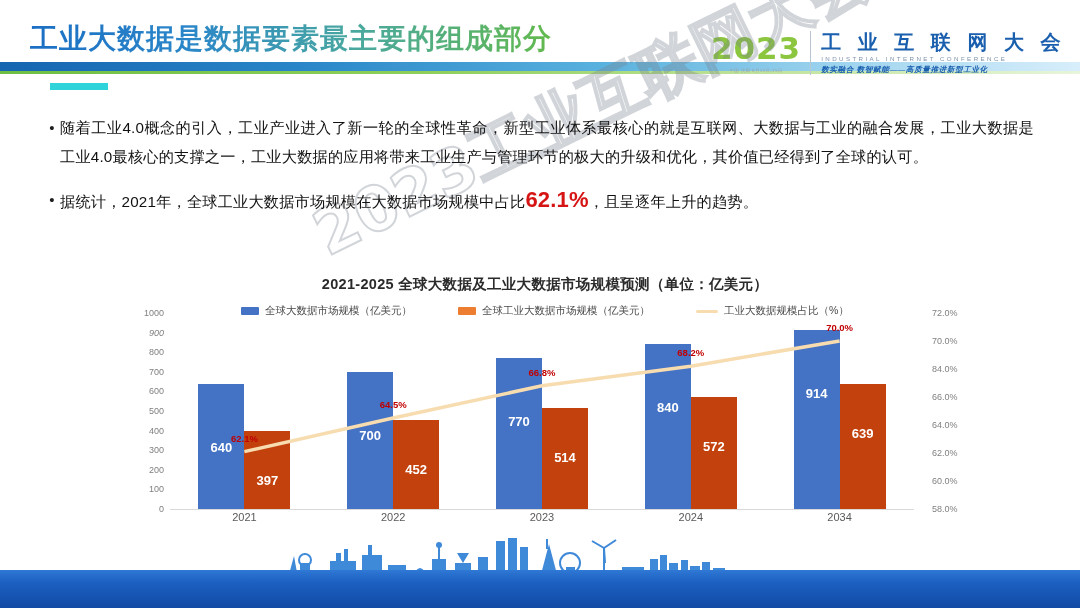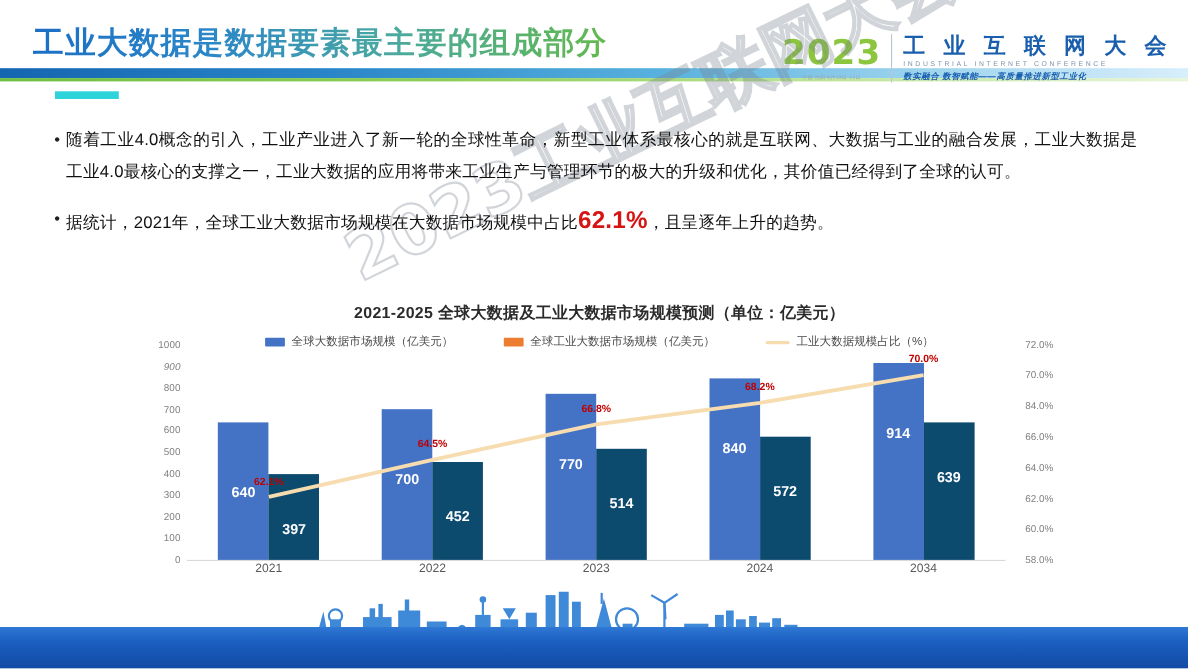--- a/index.html
+++ b/index.html
@@ -93,21 +93,21 @@
     white-space:nowrap;
   }
   .plot{
     position:absolute;left:40px;right:46px;top:0;height:196px;
     border-bottom:1.4px solid #d9d9d9;
   }
   .groups{position:absolute;inset:0;display:flex;}
   .group{flex:1;position:relative;display:flex;align-items:flex-end;justify-content:center;gap:0px;}
   .bar{width:46px;position:relative;}
   .bar.b1{background:#4472c4;}
-  .bar.b2{background:#0c4a6e;}
+  .bar.b2{background:#c2410c;}
   .bar .val{
     position:absolute;left:0;right:0;text-align:center;color:#fff;
     font-size:13px;font-weight:bold;
   }
   .bar.b1 .val{top:56px;}
   .bar.b2 .val{top:42px;}
   .pct{
     position:absolute;font-size:9.5px;font-weight:bold;color:#c00000;
     transform:translate(-50%,-50%);white-space:nowrap;
   }

